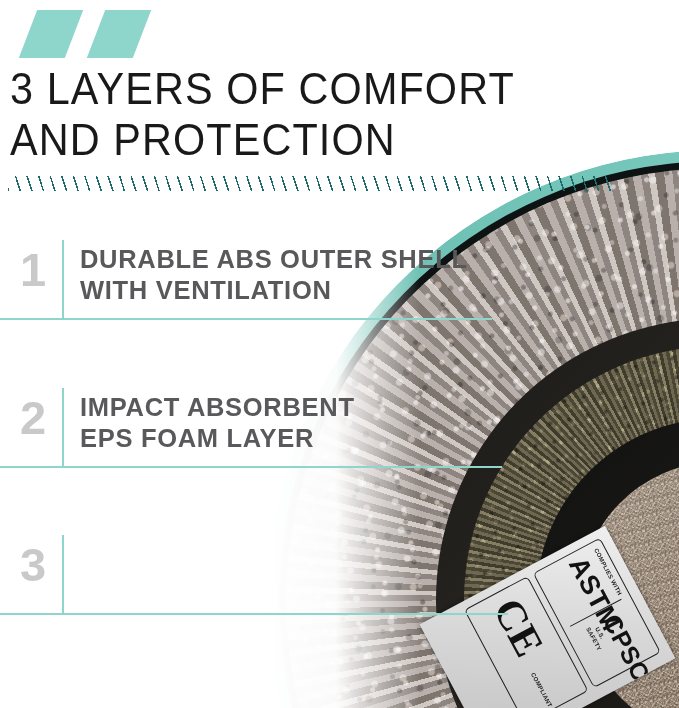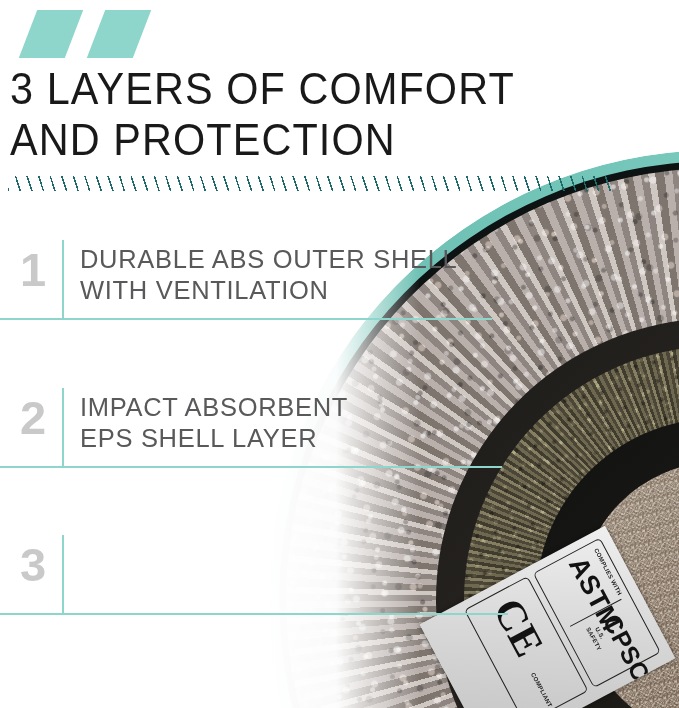--- a/index.html
+++ b/index.html
@@ -248,21 +248,21 @@
     width: 2px;
     height: 78px;
     background: #8ed5cb;
   }
   .item .label {
     position: absolute;
     left: 80px;
     top: 4px;
     width: 470px;
     font-family: "Liberation Sans", sans-serif;
-    font-weight: 400;
+    font-weight: 700;
     font-size: 25.5px;
     line-height: 31px;
     letter-spacing: .7px;
     color: #59595b;
     white-space: pre-line;
   }
   .item .uline {
     position: absolute;
     left: 0;
     top: 78px;
@@ -322,21 +322,21 @@
       <div class="vrule"></div>
       <div class="label">DURABLE ABS OUTER SHELL
 WITH VENTILATION</div>
       <div class="uline"></div>
     </div>
 
     <div class="item i2">
       <div class="num">2</div>
       <div class="vrule"></div>
       <div class="label">IMPACT ABSORBENT
-EPS SHELL LAYER</div>
+EPS FOAM LAYER</div>
       <div class="uline"></div>
     </div>
 
     <div class="item i3">
       <div class="num">3</div>
       <div class="vrule"></div>
       <div class="uline"></div>
     </div>
 
   </div>

